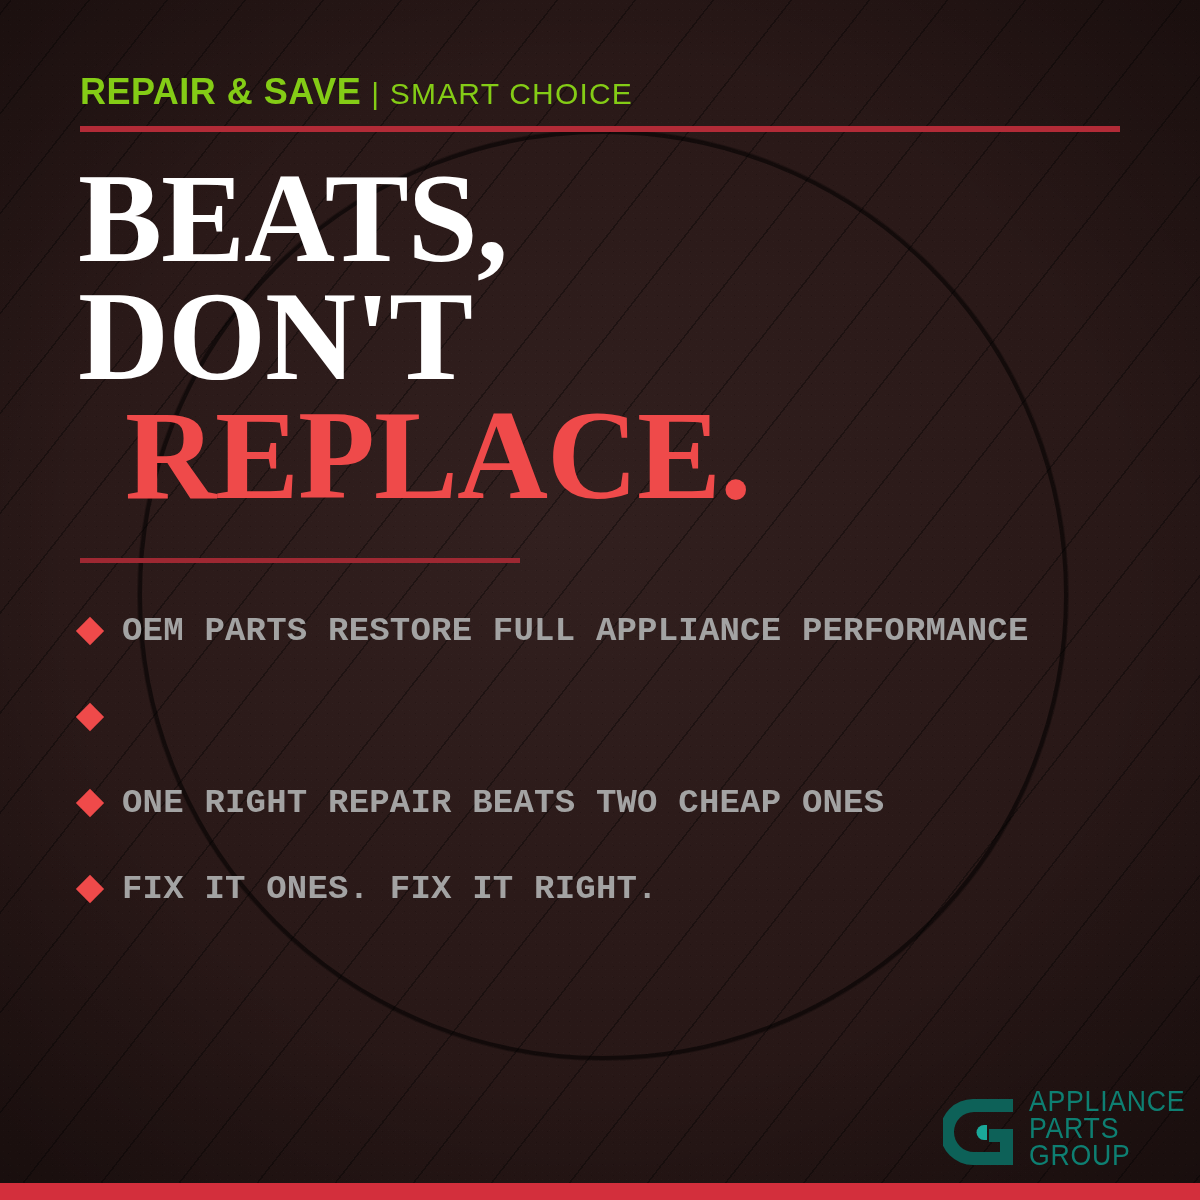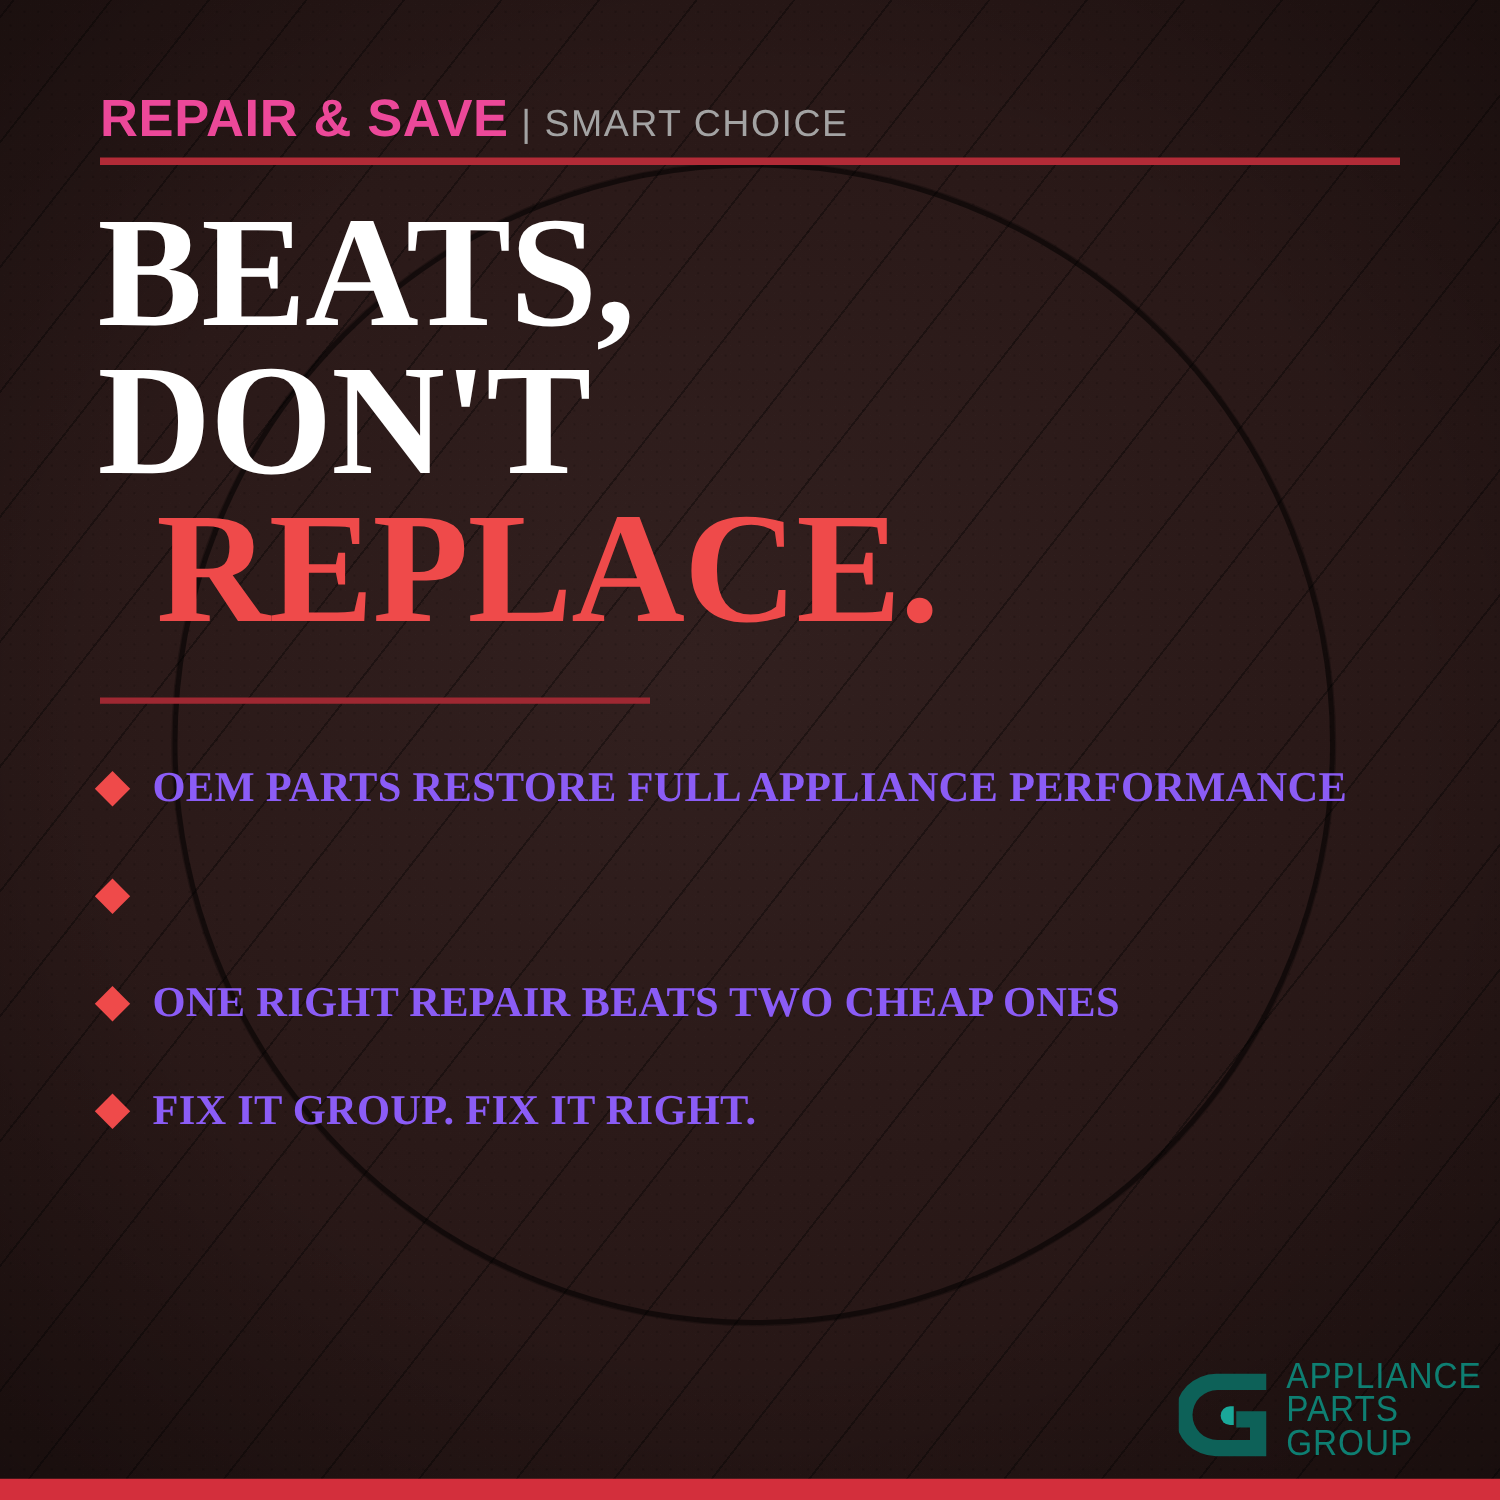--- a/index.html
+++ b/index.html
@@ -80,30 +80,30 @@
   .kicker {
     position: absolute;
     left: 80px;
     top: 74px;
     white-space: nowrap;
     line-height: 1;
   }
   .kicker-main {
     font-family: "Liberation Sans", sans-serif;
     font-weight: 700;
-    font-size: 42px;
+    font-size: 36px;
     letter-spacing: 0.5px;
-    color: #ec4899;
+    color: #84cc16;
   }
   .kicker-sub {
     font-family: "Liberation Sans", sans-serif;
     font-weight: 400;
     font-size: 30px;
     letter-spacing: 1.2px;
-    color: #a3a3a3;
+    color: #84cc16;
     margin-left: 10px;
     text-align: right;
   }
 
   .rule-top {
     position: absolute;
     left: 80px;
     top: 126px;
     width: 1040px;
     height: 6px;
@@ -149,25 +149,25 @@
   }
   .bullet-marker {
     width: 20px;
     height: 20px;
     background: #ef4a4a;
     transform: rotate(45deg);
     flex: 0 0 auto;
     margin-right: 22px;
   }
   .bullet-text {
-    font-family: Liberation Serif, serif;
+    font-family: Liberation Mono, monospace;
     font-weight: 700;
     font-size: 34px;
     letter-spacing: 0.2px;
-    color: #8b5cf6;
+    color: #a3a3a3;
     line-height: 1;
   }
 
   
   .logo {
     position: absolute;
     left: 943px;
     top: 1088px;
     display: flex;
     align-items: flex-end;
@@ -235,21 +235,21 @@
       </div>
       <div class="bullet">
         <span class="bullet-marker"></span>
       </div>
       <div class="bullet">
         <span class="bullet-marker"></span>
         <span class="bullet-text">ONE RIGHT REPAIR BEATS TWO CHEAP ONES</span>
       </div>
       <div class="bullet">
         <span class="bullet-marker"></span>
-        <span class="bullet-text">FIX IT GROUP. FIX IT RIGHT.</span>
+        <span class="bullet-text">FIX IT ONES. FIX IT RIGHT.</span>
       </div>
     </div>
 
     <div class="logo">
       <div class="logo-mark">
         <svg width="74" height="74" viewBox="0 0 74 74" aria-hidden="true">
           <path d="M70 4 H30 A26 26 0 0 0 30 70 H70 V34 H46 V47 H57 V57 H31
                    A20 20 0 0 1 31 17 H70 Z" fill="#0d6158"></path>
           <path d="M41 30 A7.5 7.5 0 0 0 41 45 Z" fill="#1aa899"></path>
           <rect x="41" y="30" width="3" height="15" fill="#1aa899"></rect>

